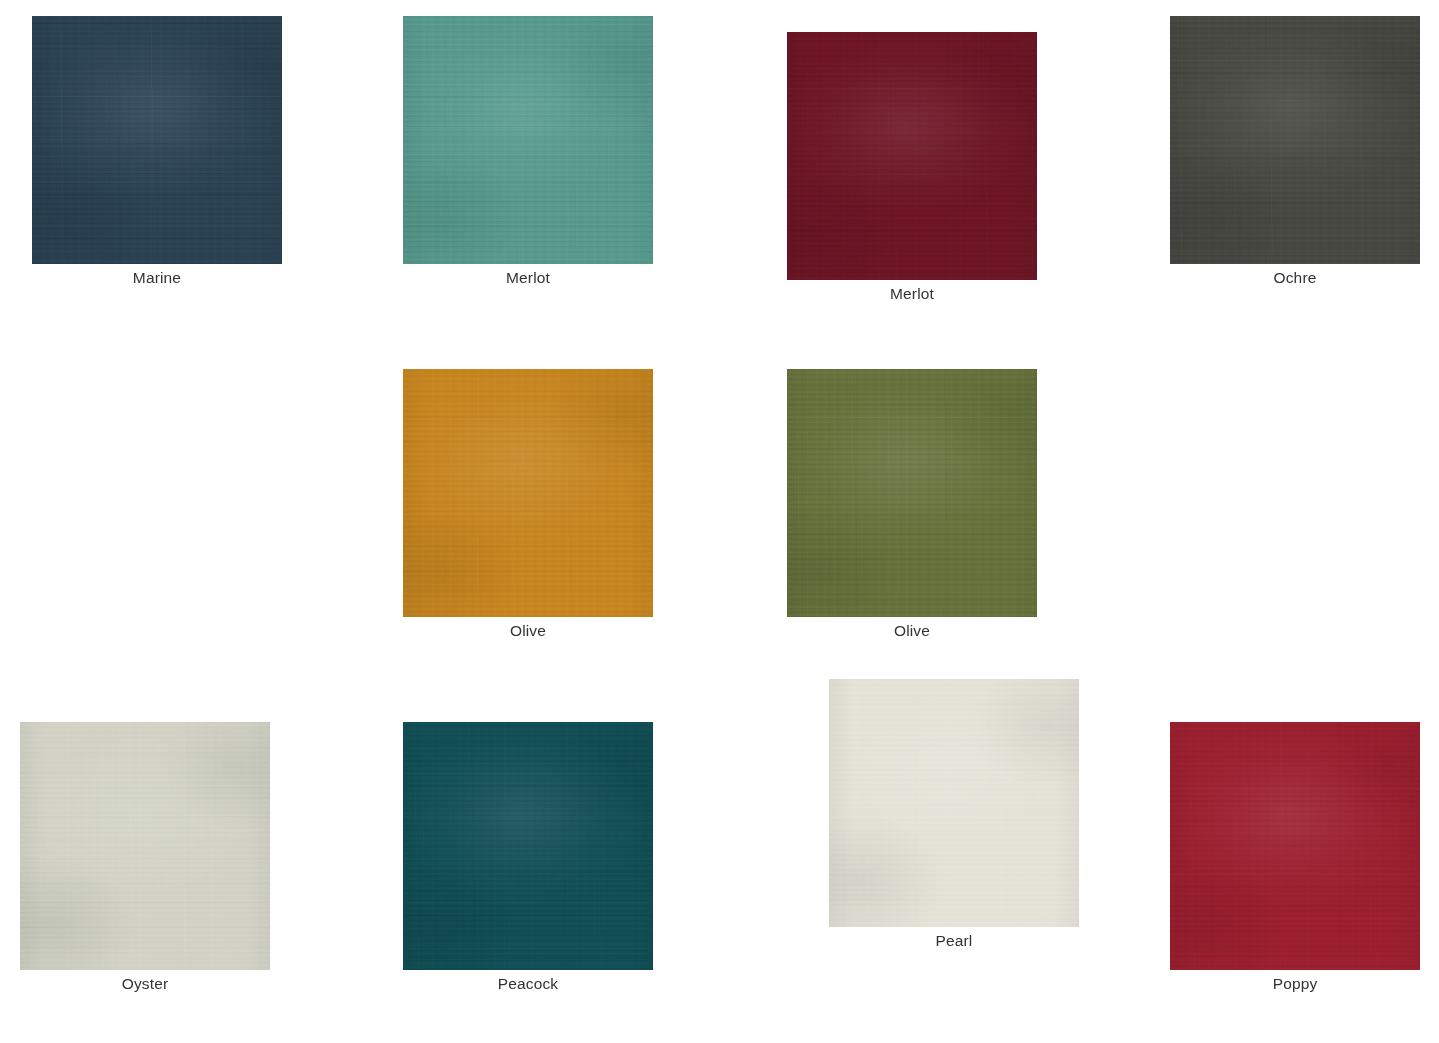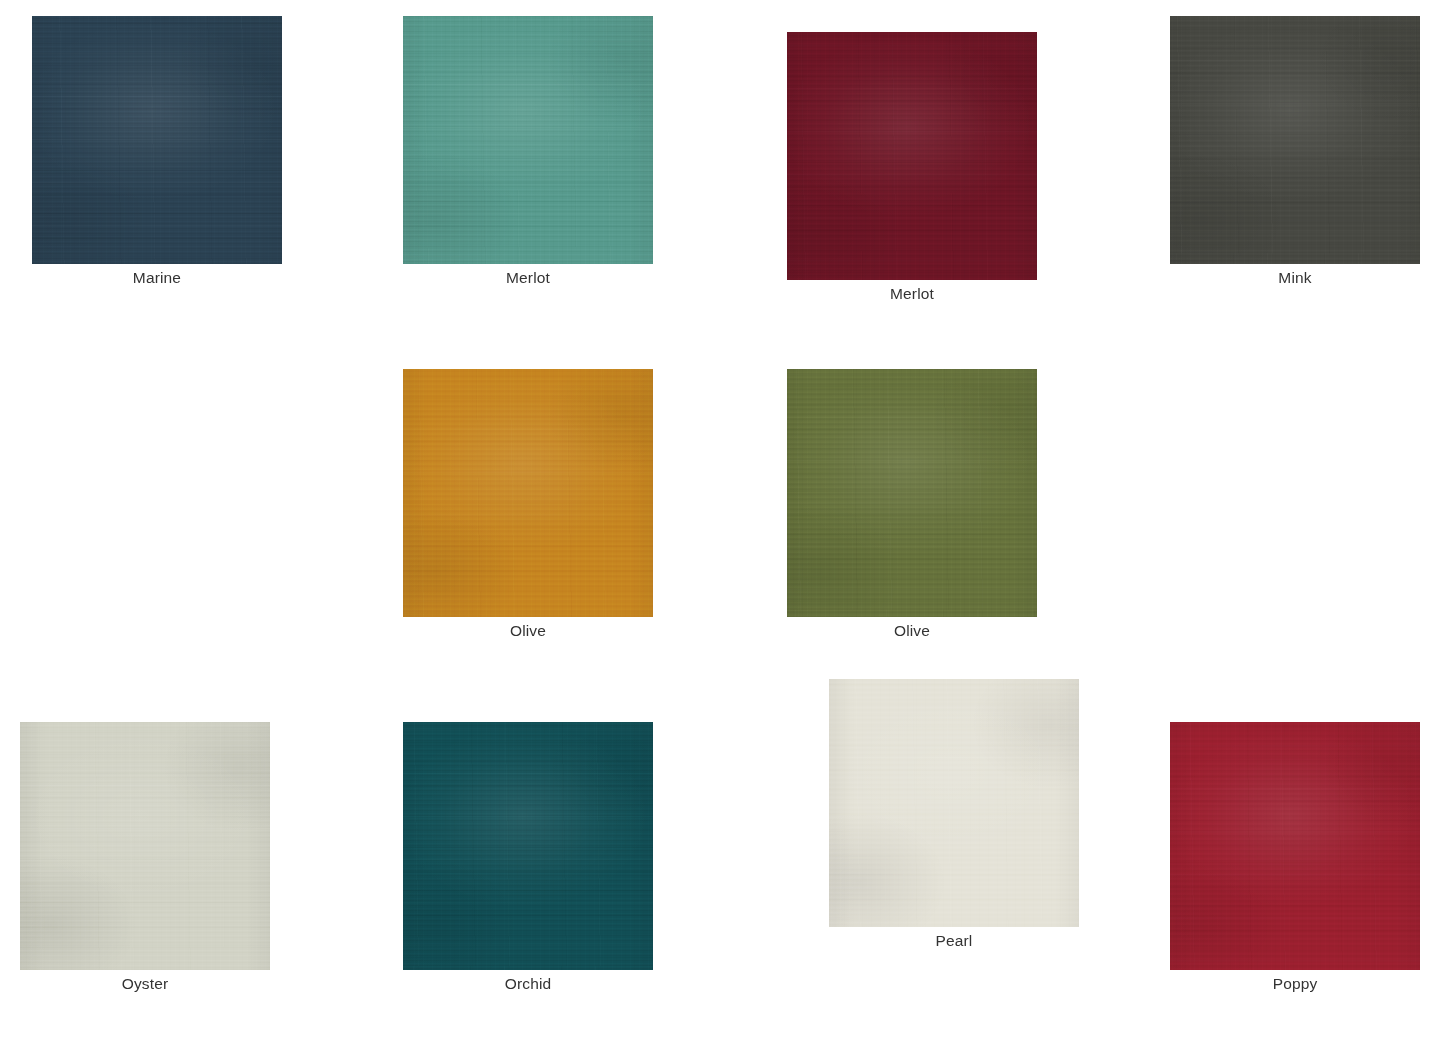--- a/index.html
+++ b/index.html
@@ -183,21 +183,21 @@
       </div>
       <div class="swatch-label" style="top: 252px; width: 250px;">Merlot</div>
     </div>
     <div class="swatch-cell" style="left: 1170px; top: 16px;">
       <div class="swatch-chip" style="width: 250px; height: 248px; background-color: rgb(71, 72, 66);">
         <div class="tex tex-cloud"></div>
         <div class="tex tex-weft" style="background-position: -21px -35.7px;"></div>
         <div class="tex tex-slub" style="background-position: -21px -35.7px;"></div>
         <div class="tex tex-warp"></div>
       </div>
-      <div class="swatch-label" style="top: 252px; width: 250px;">Mink</div>
+      <div class="swatch-label" style="top: 252px; width: 250px;">Ochre</div>
     </div>
     <div class="swatch-cell" style="left: 403px; top: 369px;">
       <div class="swatch-chip" style="width: 250px; height: 248px; background-color: rgb(198, 133, 32);">
         <div class="tex tex-cloud"></div>
         <div class="tex tex-weft" style="background-position: -12px -20.4px;"></div>
         <div class="tex tex-slub" style="background-position: -12px -20.4px;"></div>
         <div class="tex tex-warp"></div>
       </div>
       <div class="swatch-label" style="top: 252px; width: 250px;">Olive</div>
     </div>
@@ -219,21 +219,21 @@
       </div>
       <div class="swatch-label" style="top: 252px; width: 250px; text-align: center;">Oyster</div>
     </div>
     <div class="swatch-cell" style="left: 403px; top: 722px;">
       <div class="swatch-chip" style="width: 250px; height: 248px; background-color: rgb(17, 78, 85);">
         <div class="tex tex-cloud"></div>
         <div class="tex tex-weft" style="background-position: -17px -28.9px;"></div>
         <div class="tex tex-slub" style="background-position: -17px -28.9px;"></div>
         <div class="tex tex-warp"></div>
       </div>
-      <div class="swatch-label" style="top: 252px; width: 250px;">Orchid</div>
+      <div class="swatch-label" style="top: 252px; width: 250px;">Peacock</div>
     </div>
     <div class="swatch-cell" style="left: 787px; top: 679px; margin-left: 42px;">
       <div class="swatch-chip" style="width: 250px; height: 248px; background-color: rgb(229, 227, 216);">
         <div class="tex tex-cloud"></div>
         <div class="tex tex-weft" style="background-position: -1px -1.7px;"></div>
         <div class="tex tex-slub" style="background-position: -1px -1.7px;"></div>
         <div class="tex tex-warp"></div>
       </div>
       <div class="swatch-label" style="top: 252px; width: 250px;">Pearl</div>
     </div>

